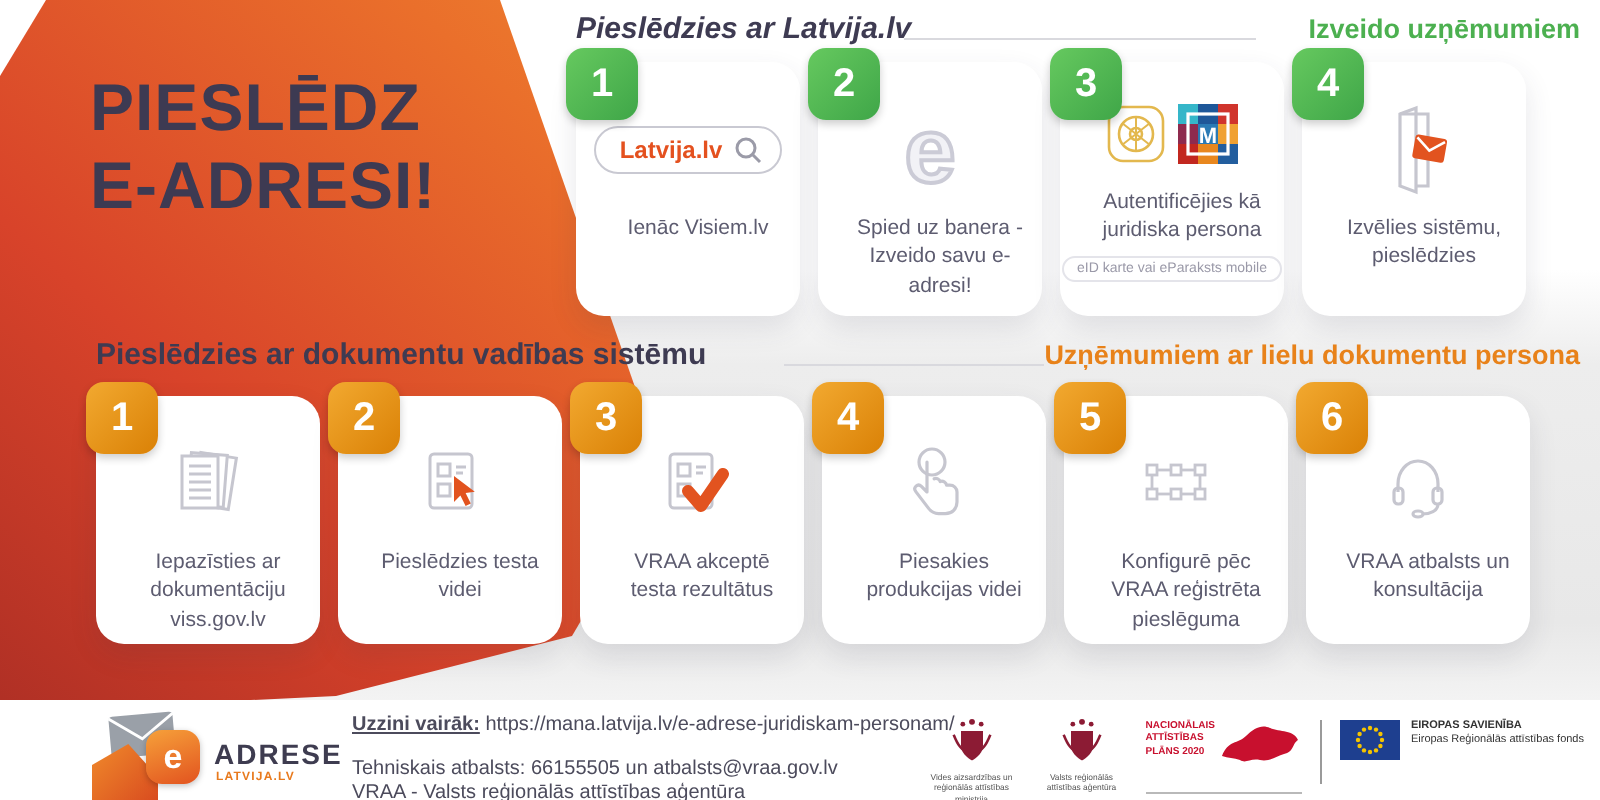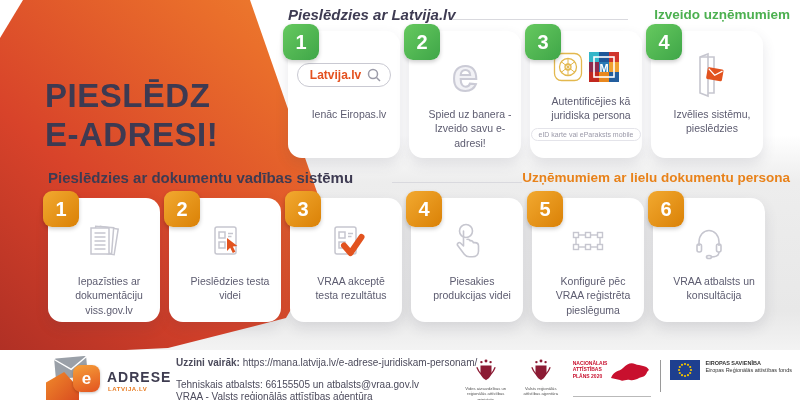--- a/index.html
+++ b/index.html
@@ -8,21 +8,21 @@
 
   
   .band{position:absolute;left:0;top:135px;width:800px;height:215px;
     background:linear-gradient(180deg,#ffffff 0%,#ededed 22%,#e8e8e8 82%,#f3f3f3 100%);}
   .orange-shape{position:absolute;left:0;top:0;width:800px;height:400px;
     background:linear-gradient(42deg,#a82c24 0%,#d8432a 26%,#ea6f2b 52%,#f29a35 76%,#f7b63f 100%);
     clip-path:polygon(23px 0,250px 0,333px 238px,286px 318px,168px 348px,0 356px,0 38px);}
 
   
   .hero-title{position:absolute;left:45px;top:34px;font-size:33px;line-height:39px;font-weight:800;
-    color:#3d3a52;letter-spacing:.5px;margin-top:42px;}
+    color:#3d3a52;letter-spacing:.5px;}
 
   
   .h-top{position:absolute;left:288px;top:6px;font-size:15px;font-weight:800;color:#3e3b52;font-style:italic;}
   .line-top{position:absolute;left:452px;top:19px;width:176px;height:1px;background:#d9d9de;}
   .tag-top{position:absolute;right:10px;top:7px;font-size:13.5px;font-weight:800;color:#4cb050;}
   .h-bottom{position:absolute;left:48px;top:169px;font-size:15px;font-weight:800;color:#3e3b52;}
   .line-bottom{position:absolute;left:392px;top:182px;width:130px;height:1px;background:#d9d9de;}
   .tag-bottom{position:absolute;right:10px;top:170px;font-size:13.5px;font-weight:800;color:#e8821a;}
 
   
@@ -59,21 +59,21 @@
   .f-folder{position:absolute;left:0;top:16px;width:33px;height:30px;
     background:linear-gradient(135deg,#f08a2b,#d84a1f);
     clip-path:polygon(0 100%,0 35%,55% 0,100% 55%,100% 100%);}
   .f-ebadge{position:absolute;left:27px;top:9px;width:27px;height:27px;border-radius:8px;
     background:linear-gradient(160deg,#f6a13a,#e2531f);display:flex;align-items:center;justify-content:center;
     color:#fff;font-weight:800;font-size:17px;box-shadow:0 1px 3px rgba(0,0,0,.25);}
   .f-brand{position:absolute;left:61px;top:13px;font-size:14px;font-weight:800;color:#3e3c50;letter-spacing:1px;}
   .f-brand-sub{position:absolute;left:62px;top:30px;font-size:6px;font-weight:700;color:#e87a1e;letter-spacing:.6px;}
   .f-info{position:absolute;left:176px;top:7px;font-size:10px;color:#4c4b5c;line-height:12px;}
   .f-info .row1{margin-bottom:10px;}
-  .f-info b{font-weight:800;}
+  .f-info b{font-weight:800;text-decoration:underline;}
   .f-logos{position:absolute;right:8px;top:8px;display:flex;align-items:flex-start;gap:9px;}
   .f-item{display:flex;flex-direction:column;align-items:center;width:46px;}
   .f-cap{font-size:4.2px;color:#555;text-align:center;line-height:1.25;margin-top:2px;}
   .nap{display:flex;align-items:flex-start;gap:2px;padding-top:2px;border-bottom:1px solid #b9b9b9;padding-bottom:10px;}
   .nap-text{font-size:5px;font-weight:800;color:#c8102e;line-height:1.25;}
   .v-sep{width:1px;height:32px;background:#9a9a9a;margin-top:2px;}
   .eu{display:flex;align-items:flex-start;gap:5px;padding-top:2px;}
   .eu-text{font-size:5.5px;color:#333;line-height:1.3;}
   .eu-text .t{font-weight:800;}
 </style>
@@ -99,21 +99,21 @@
       <div class="badge green">1</div>
       <div class="icon-box">
         <div class="search-pill">
           <span>Latvija.lv</span>
           <svg width="14" height="14" viewBox="0 0 14 14" fill="none" stroke="#9b9ba8" stroke-width="1.5">
               <circle cx="6" cy="6" r="4.5"></circle>
               <path d="M9.5 9.5 L13 13"></path>
             </svg>
         </div>
       </div>
-      <div class="card-label">Ienāc Eiropas.lv</div>
+      <div class="card-label">Ienāc Visiem.lv</div>
     </div>
 
     <div class="card">
       <div class="badge green">2</div>
       <div class="icon-box">
           <span class="e-glyph">e</span>
         </div>
       <div class="card-label">Spied uz banera - Izveido savu e-adresi!</div>
     </div>
 

